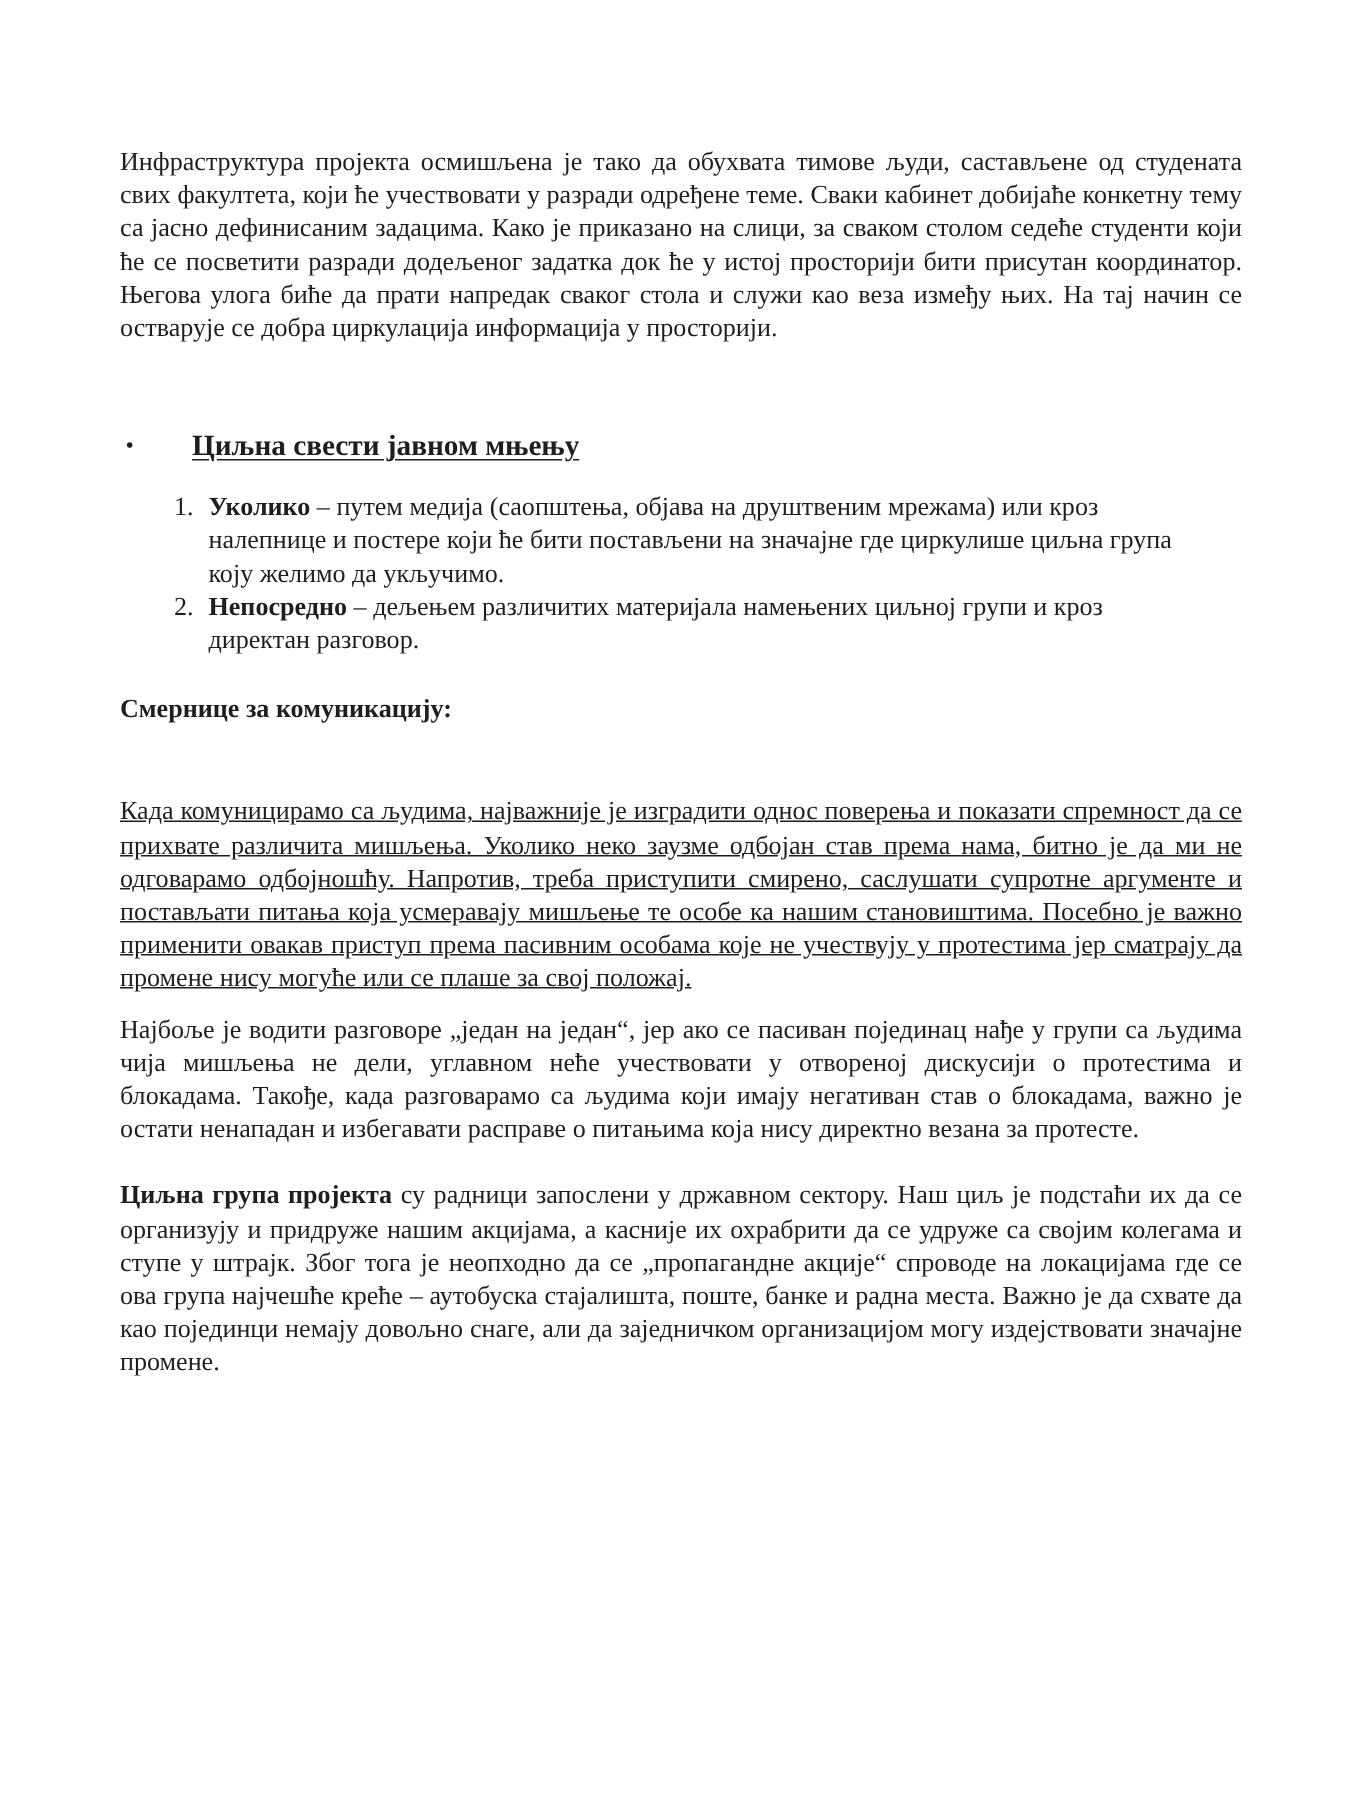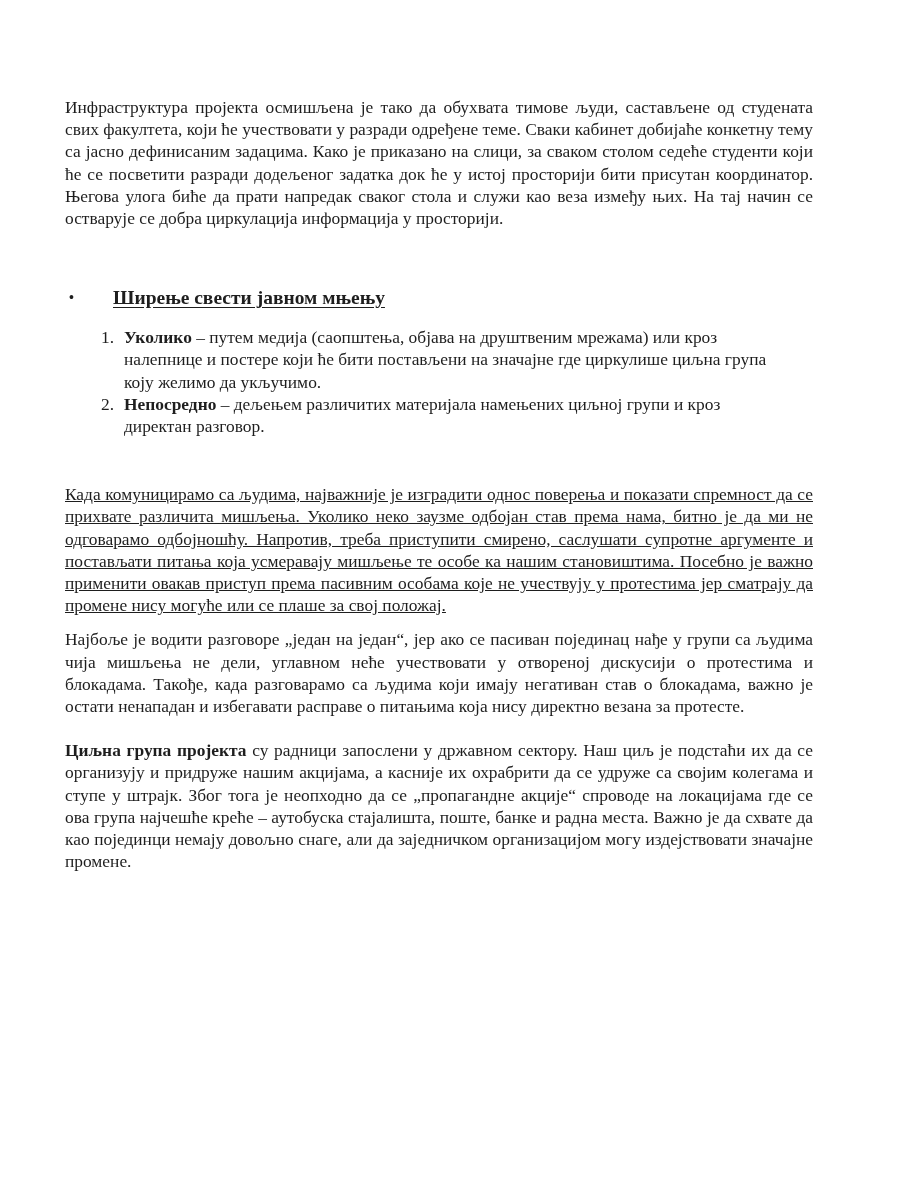--- a/index.html
+++ b/index.html
@@ -12,21 +12,21 @@
       height: 1200px;
       position: relative;
       overflow: hidden;
       font-family: "Liberation Serif", "DejaVu Serif", serif;
       color: #1e1e1e;
       font-size: 17.4px;
       line-height: 22.2px;
     }
     .page {
       position: absolute;
-      left: 65px;
+      left: 80px;
       top: 96px;
       width: 748px;
     }
     p {
       margin: 0;
     }
     .justify {
       text-align: justify;
     }
     .intro-para {
@@ -88,35 +88,36 @@
   </style>
 </head>
 <body>
 
 <div class="page">
 
   <p class="justify intro-para">Инфраструктура пројекта осмишљена је тако да обухвата тимове људи, састављене од студената свих факултета, који ће учествовати у разради одређене теме. Сваки кабинет добијаће конкетну тему са јасно дефинисаним задацима. Како је приказано на слици, за сваком столом седеће студенти који ће се посветити разради додељеног задатка док ће у истој просторији бити присутан координатор. Његова улога биће да прати напредак сваког стола и служи као веза између њих. На тај начин се остварује се добра циркулација информација у просторији.</p>
 
   <div class="section-heading">
     <span class="bullet">•</span>
-    <span class="title">Ширење свести јавном мњењу</span>
+    <span class="title">Циљна свести јавном мњењу</span>
   </div>
 
 
   <ol class="channels">
     <li>
       <span class="num">1.</span>
       <span class="bold">Уколико</span><span> – путем медија (саопштења, објава на друштвеним мрежама) или кроз налепнице и постере који ће бити постављени на значајне где циркулише циљна група коју желимо да укључимо.</span>
     </li>
     <li>
       <span class="num">2.</span>
       <span class="bold">Непосредно</span><span> – дељењем различитих материјала намењених циљној групи и кроз директан разговор.</span>
     </li>
   </ol>
 
+  <p class="subheading">Смернице за комуникацију:</p>
 
   <p class="justify comm-para-1">Када комуницирамо са људима, најважније је изградити однос поверења и показати спремност да се прихвате различита мишљења. Уколико неко заузме одбојан став према нама, битно је да ми не одговарамо одбојношћу. Напротив, треба приступити смирено, саслушати супротне аргументе и постављати питања која усмеравају мишљење те особе ка нашим становиштима. Посебно је важно применити овакав приступ према пасивним особама које не учествују у протестима јер сматрају да промене нису могуће или се плаше за свој положај.</p>
 
   <p class="justify comm-para-2">Најбоље је водити разговоре „један на један“, јер ако се пасиван појединац нађе у групи са људима чија мишљења не дели, углавном неће учествовати у отвореној дискусији о протестима и блокадама. Такође, када разговарамо са људима који имају негативан став о блокадама, важно је остати ненападан и избегавати расправе о питањима која нису директно везана за протесте.</p>
 
   <p class="justify target-para"><span class="bold">Циљна група пројекта</span><span> су радници запослени у државном сектору. Наш циљ је подстаћи их да се организују и придруже нашим акцијама, а касније их охрабрити да се удруже са својим колегама и ступе у штрајк. Због тога је неопходно да се „пропагандне акције“ спроводе на локацијама где се ова група најчешће креће – аутобуска стајалишта, поште, банке и радна места. Важно је да схвате да као појединци немају довољно снаге, али да заједничком организацијом могу издејствовати значајне промене.</span></p>
 
 </div>
 
 </body></html>

